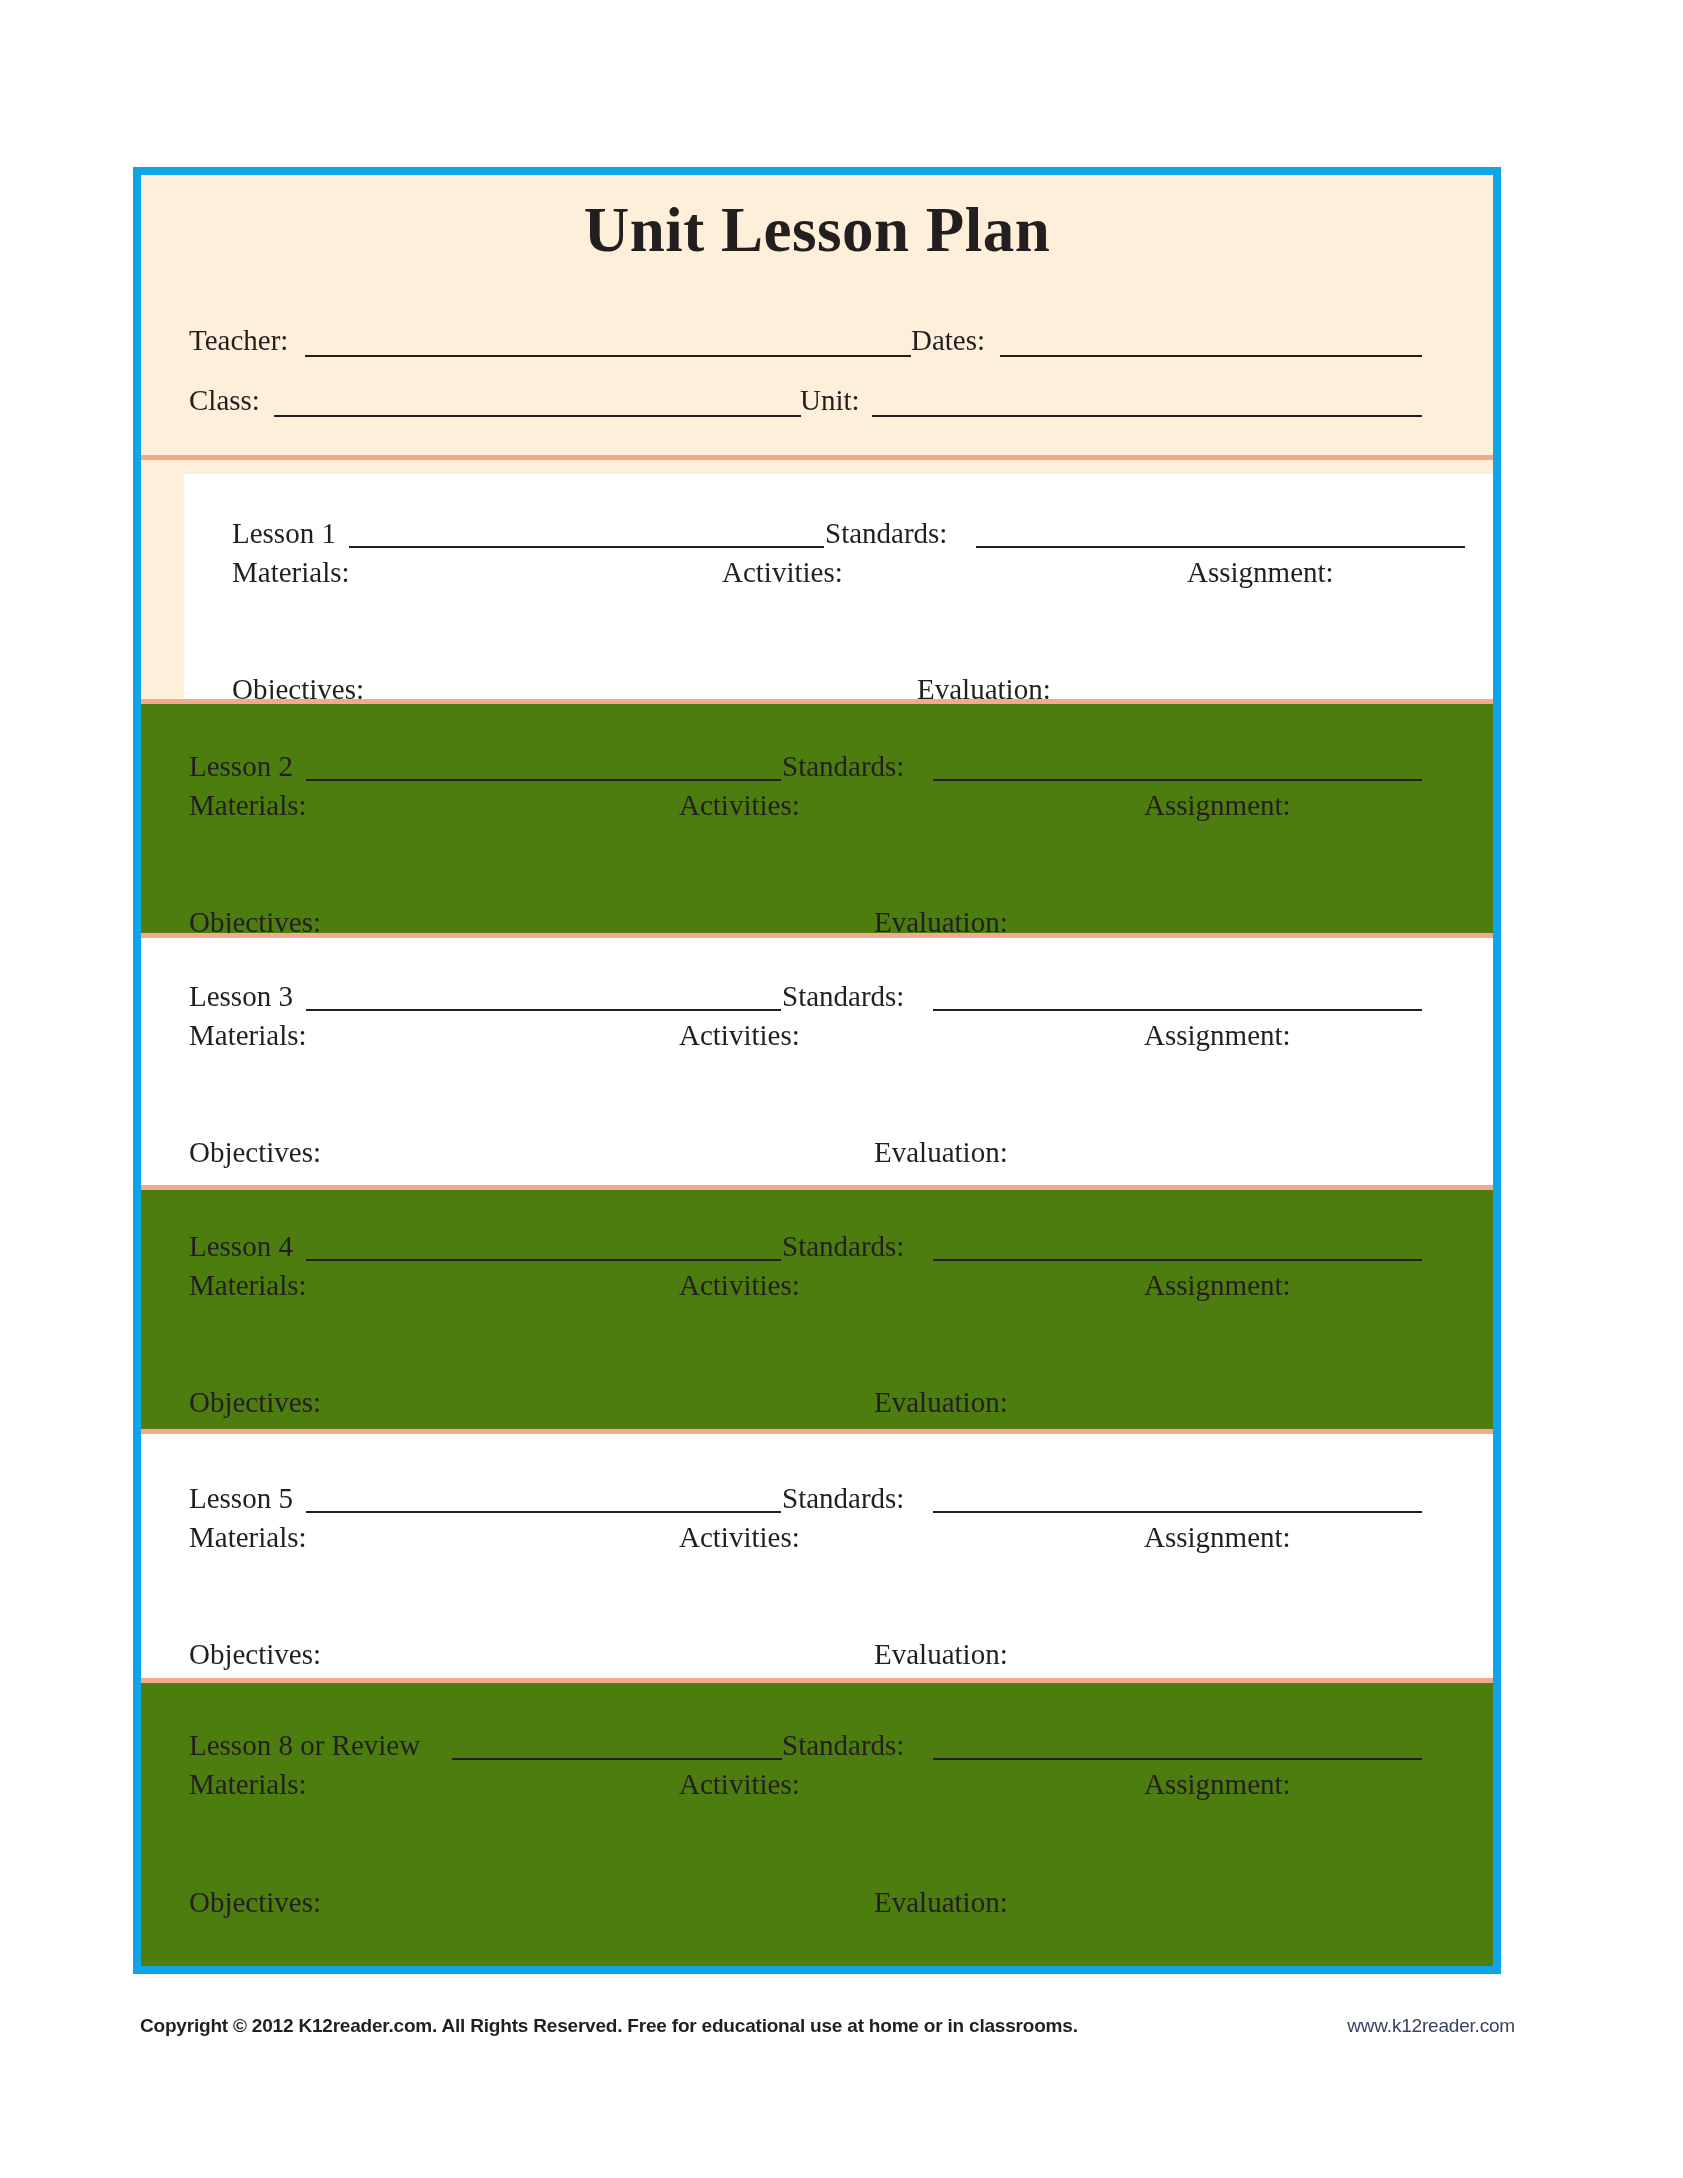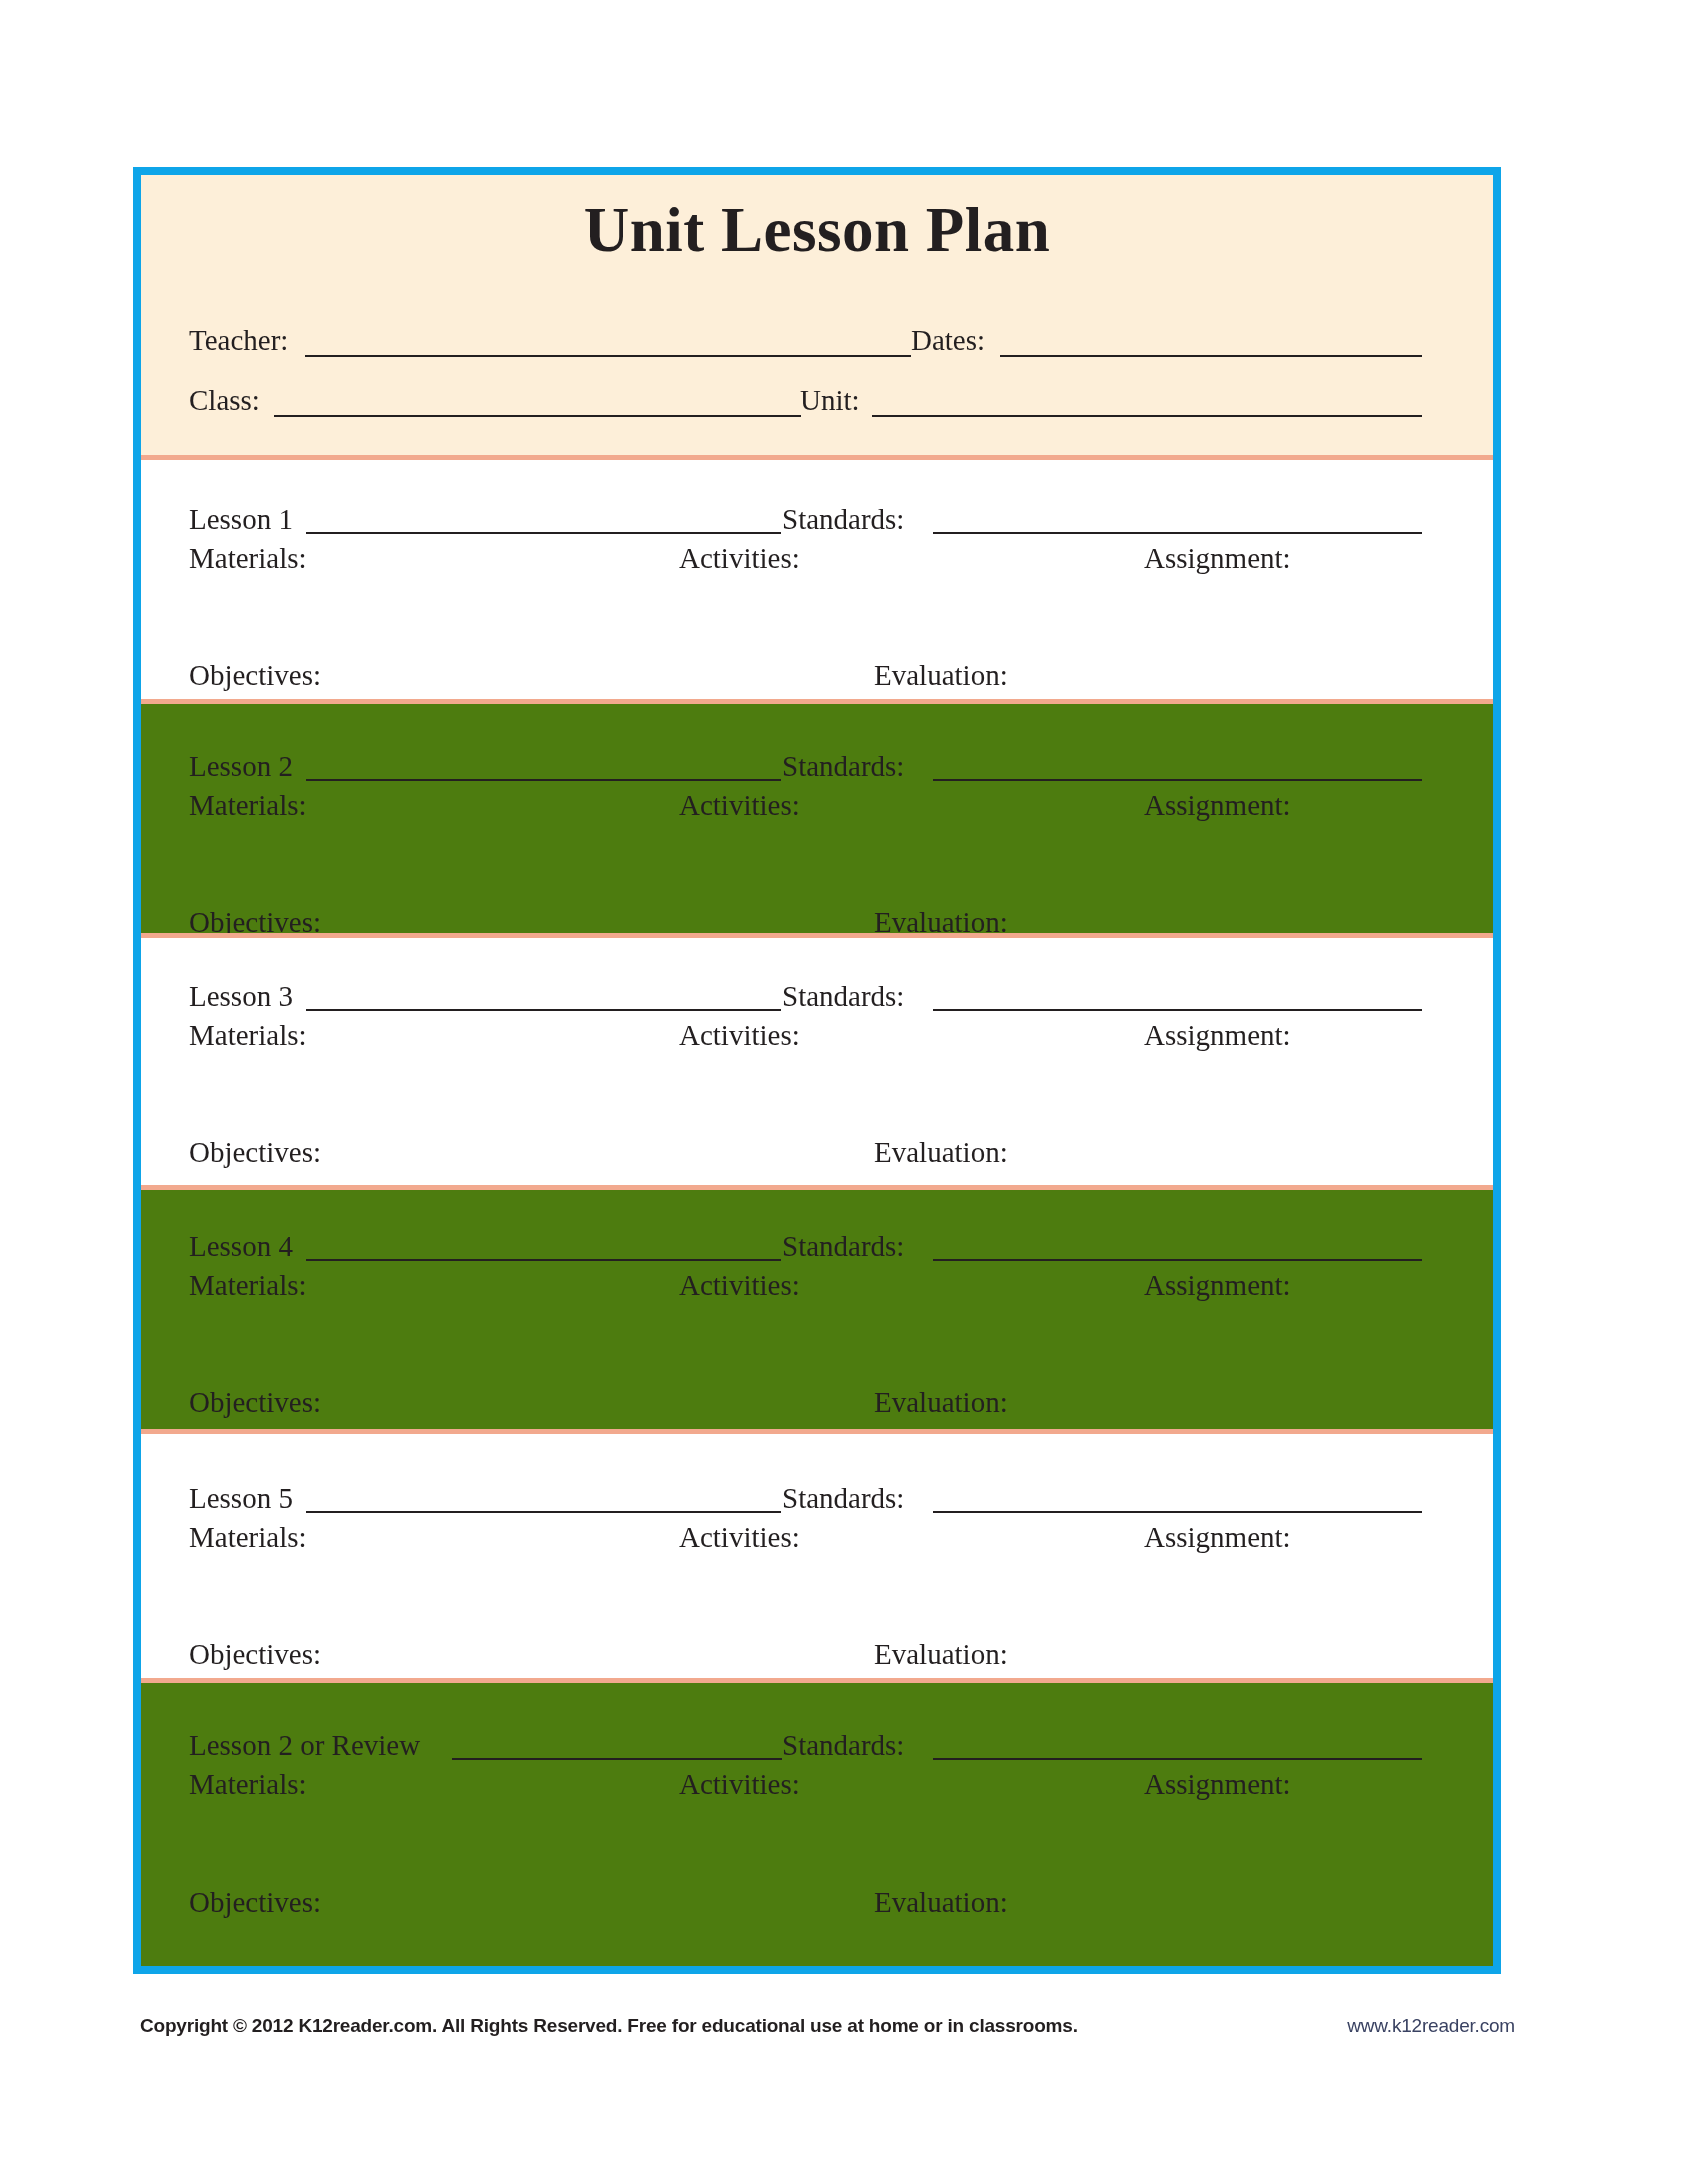--- a/index.html
+++ b/index.html
@@ -39,21 +39,21 @@
   <div class="t" style="left:48px; top:151px;">Teacher:</div>
   <div class="blank" style="left:164px; width:606px; top:180px;"></div>
   <div class="t" style="left:770px; top:151px;">Dates:</div>
   <div class="blank" style="left:859px; width:422px; top:180px;"></div>
 
   <div class="t" style="left:48px; top:211px;">Class:</div>
   <div class="blank" style="left:133px; width:527px; top:240px;"></div>
   <div class="t" style="left:659px; top:211px;">Unit:</div>
   <div class="blank" style="left:731px; width:550px; top:240px;"></div>
 
-  <div class="band white" style="top:285px; height:305px;">
+  <div class="band white" style="top:299px; height:305px;margin-left:43px;">
     <div class="t" style="left:48px; top:45px;">Lesson 1</div>
     <div class="blank" style="left:165px; width:475px; top:72px;"></div>
     <div class="t" style="left:641px; top:45px;">Standards:</div>
     <div class="blank" style="left:792px; width:489px; top:72px;"></div>
     <div class="t" style="left:48px; top:84px;">Materials:</div>
     <div class="t" style="left:538px; top:84px;">Activities:</div>
     <div class="t" style="left:1003px; top:84px;">Assignment:</div>
     <div class="t" style="left:48px; top:201px;">Objectives:</div>
     <div class="t" style="left:733px; top:201px;">Evaluation:</div>
   </div>
@@ -100,21 +100,21 @@
     <div class="t" style="left:641px; top:50px;">Standards:</div>
     <div class="blank" style="left:792px; width:489px; top:77px;"></div>
     <div class="t" style="left:48px; top:89px;">Materials:</div>
     <div class="t" style="left:538px; top:89px;">Activities:</div>
     <div class="t" style="left:1003px; top:89px;">Assignment:</div>
     <div class="t" style="left:48px; top:206px;">Objectives:</div>
     <div class="t" style="left:733px; top:206px;">Evaluation:</div>
   </div>
 
   <div class="band cream" style="top:1508px; height:283px;">
-    <div class="t" style="left:48px; top:48px;">Lesson 2 or Review</div>
+    <div class="t" style="left:48px; top:48px;">Lesson 8 or Review</div>
     <div class="blank" style="left:311px; width:330px; top:75px;"></div>
     <div class="t" style="left:641px; top:48px;">Standards:</div>
     <div class="blank" style="left:792px; width:489px; top:75px;"></div>
     <div class="t" style="left:48px; top:87px;">Materials:</div>
     <div class="t" style="left:538px; top:87px;">Activities:</div>
     <div class="t" style="left:1003px; top:87px;">Assignment:</div>
     <div class="t" style="left:48px; top:205px;">Objectives:</div>
     <div class="t" style="left:733px; top:205px;">Evaluation:</div>
   </div>
 

